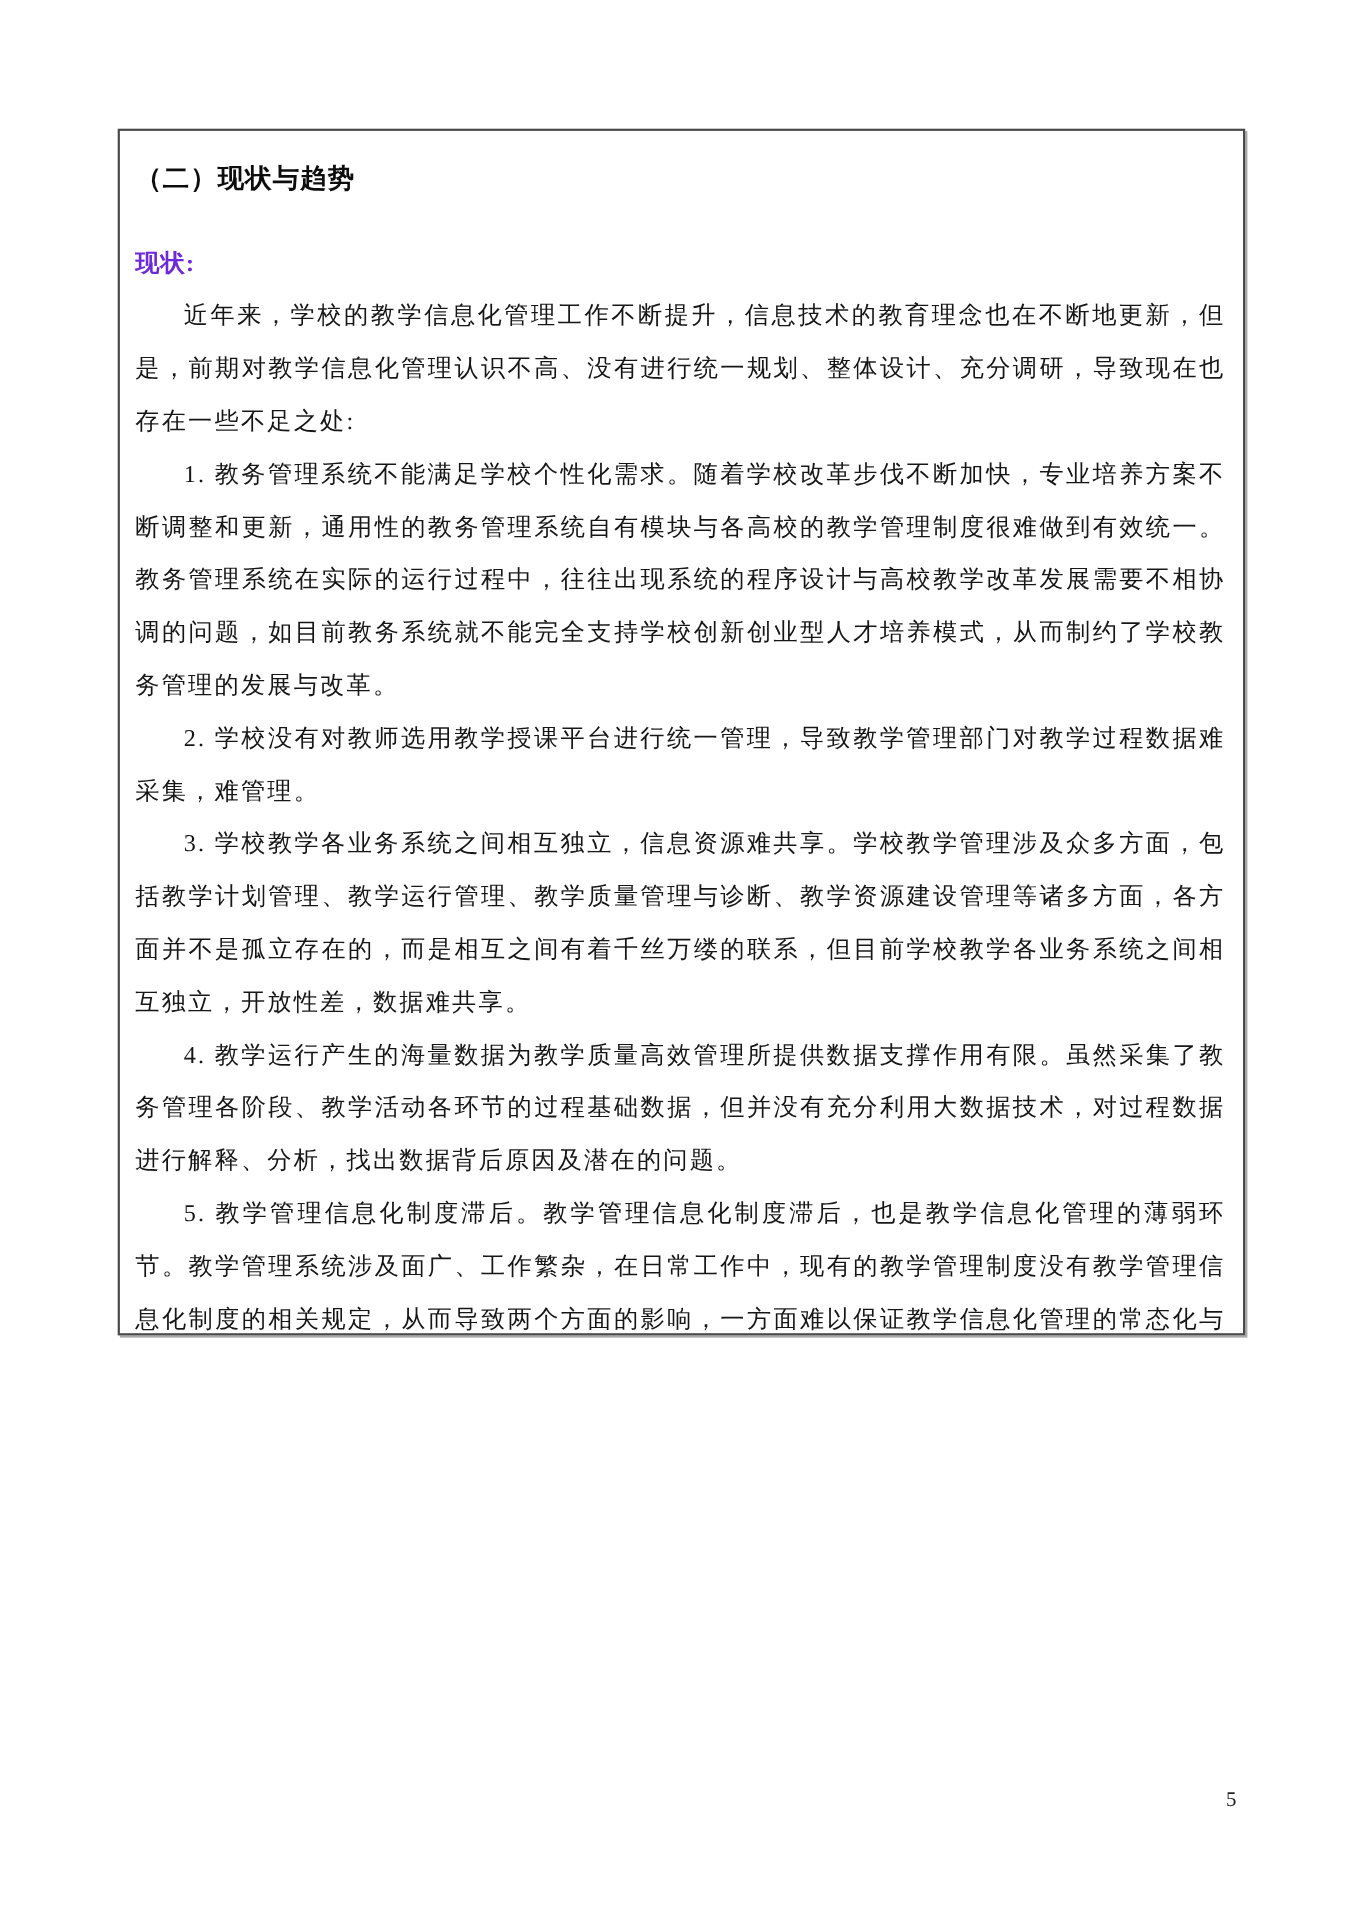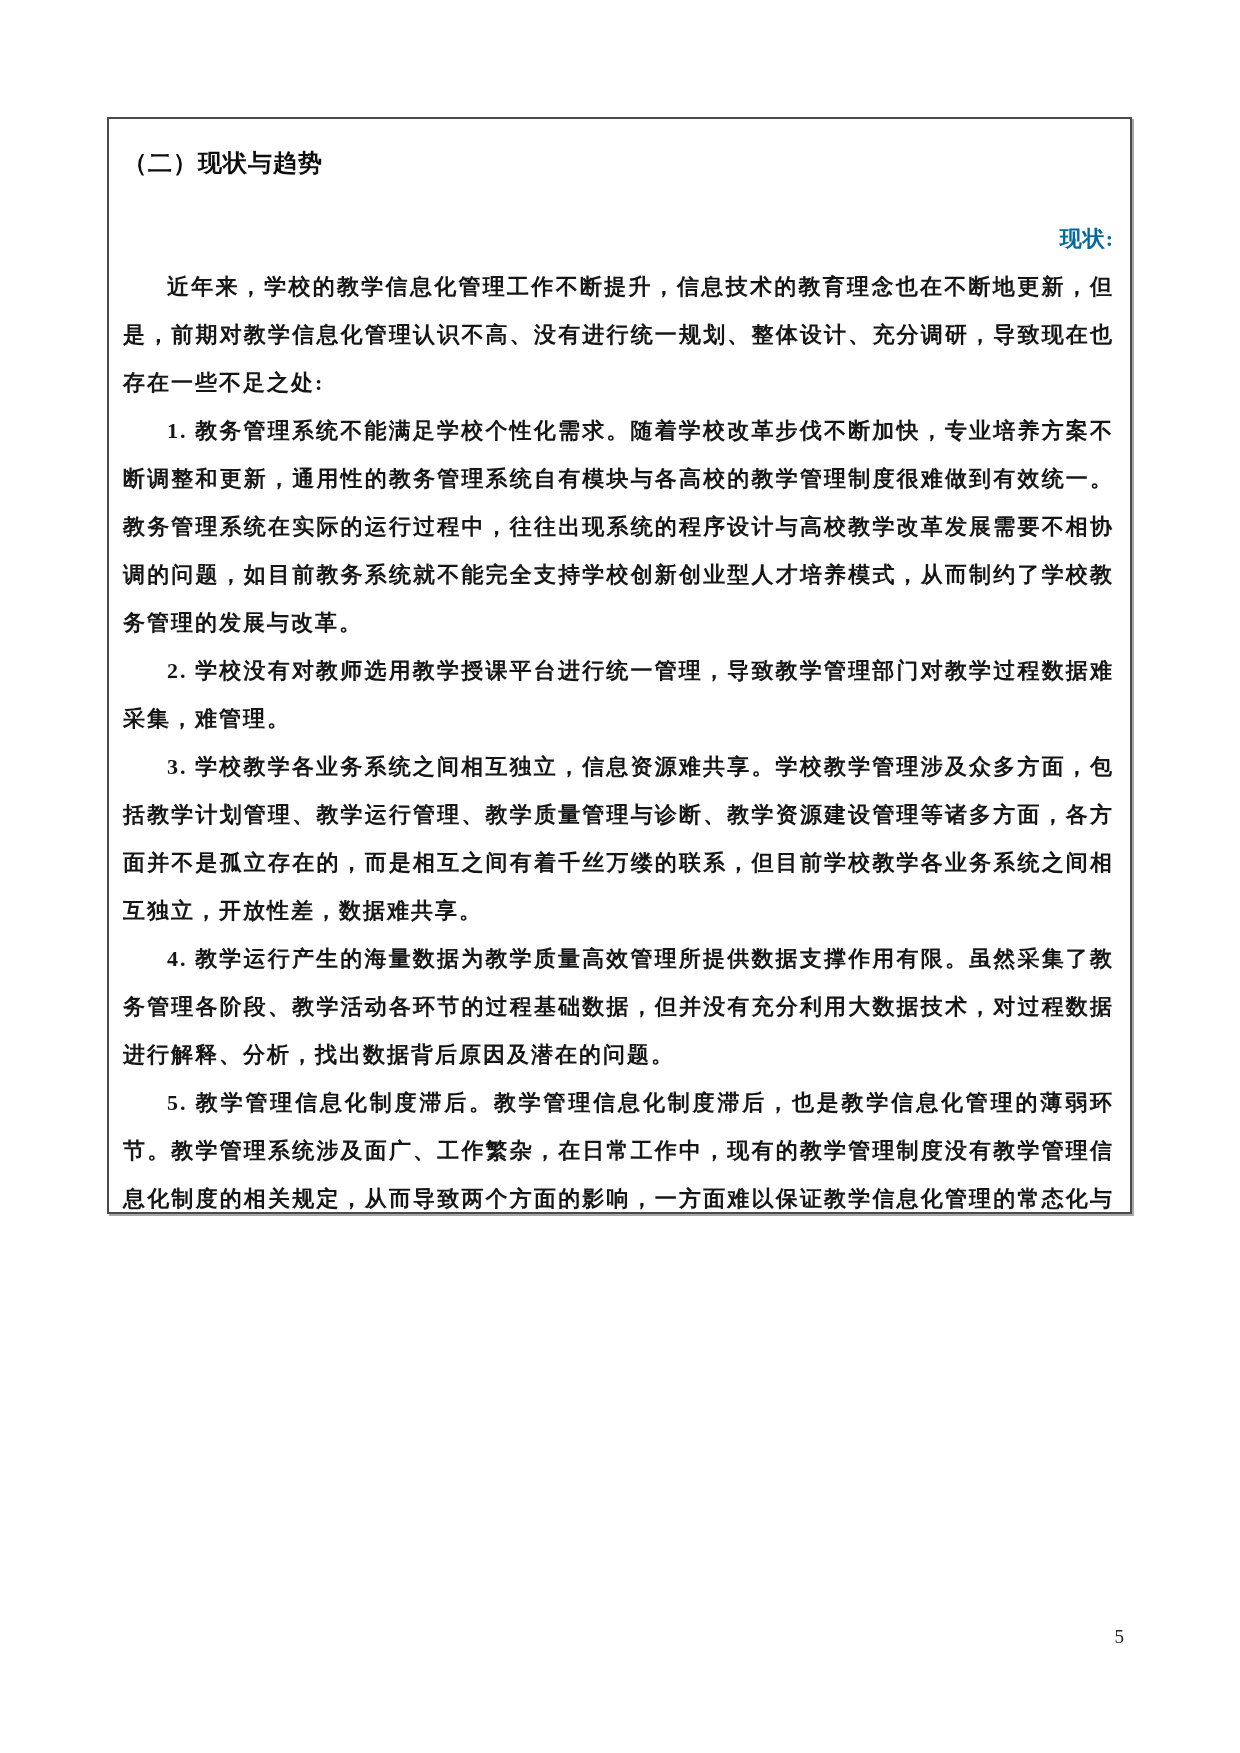--- a/index.html
+++ b/index.html
@@ -36,27 +36,26 @@
     margin: 0;
     font-size: 22px;
     line-height: 48px;
     letter-spacing: 2px;
     text-align: justify;
     text-justify: inter-character;
     color: #161616;
   }
   .body-text p.label {
     font-weight: bold;
-    text-align: right;
+    text-align: left;
     letter-spacing: 1px;
-    color: #0369a1;
+    color: #6d28d9;
   }
   .body-text p.para {
     text-indent: 2em;
-    font-weight: bold;
   }
   .page-number {
     position: absolute;
     top: 1626px;
     right: 116px;
     font-size: 19px;
     color: #222222;
   }
 </style>
 </head>

